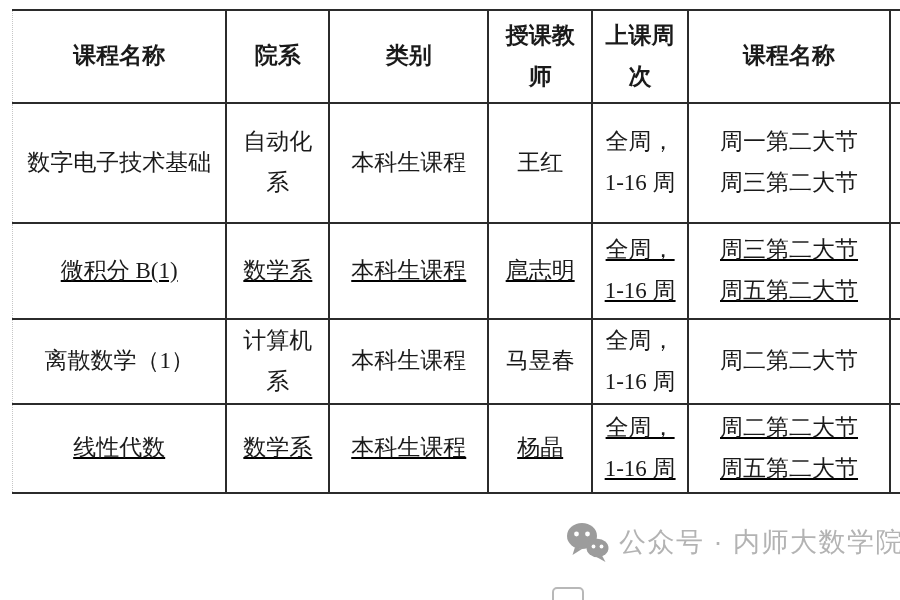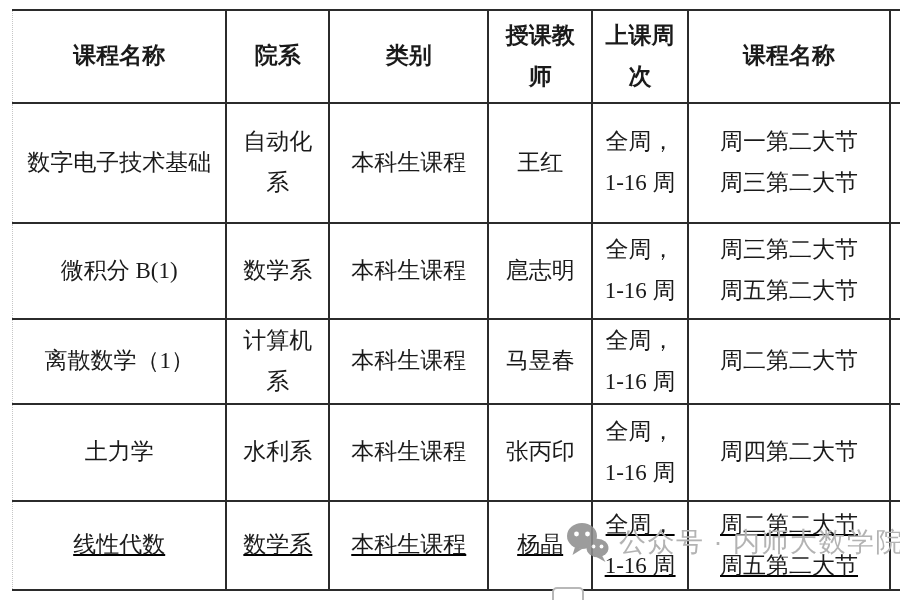--- a/index.html
+++ b/index.html
@@ -22,21 +22,21 @@
   }
   .course-table th { font-weight:bold; }
   .course-table th:first-child, .course-table td:first-child {
     border-left:1px dotted #c6c6c6;
   }
   
   .course-table .cut { border-right:none; border-left:2px solid #2b2b2b; padding:0; }
 
   tr.hdr      { height:93px; }
   tr.r0       { height:120px; }
-  tr.r1       { height:96px; }
+  tr.r1       { height:96px;text-decoration:underline; }
   tr.r2       { height:85px; }
   tr.r3       { height:97px; }
   tr.r4       { height:89px;text-decoration:underline; }
 
   .watermark {
     position:absolute; left:566px; top:521px; z-index:5;
     display:flex; align-items:center; gap:9px;
     pointer-events:none;
   }
   .wm-icon { display:block; width:44px; height:42px; opacity:0.88; }
@@ -106,30 +106,20 @@
         <td>离散数学（1）</td>
         <td>计算机
 系</td>
         <td>本科生课程</td>
         <td>马昱春</td>
         <td>全周，
 1-16 周</td>
         <td>周二第二大节</td>
         <td class="cut"></td>
       </tr>
-      <tr class="r3">
-        <td>土力学</td>
-        <td>水利系</td>
-        <td>本科生课程</td>
-        <td>张丙印</td>
-        <td>全周，
-1-16 周</td>
-        <td>周四第二大节</td>
-        <td class="cut"></td>
-      </tr>
       <tr class="r4">
         <td>线性代数</td>
         <td>数学系</td>
         <td>本科生课程</td>
         <td>杨晶</td>
         <td>全周，
 1-16 周</td>
         <td>周二第二大节
 周五第二大节</td>
         <td class="cut"></td>

